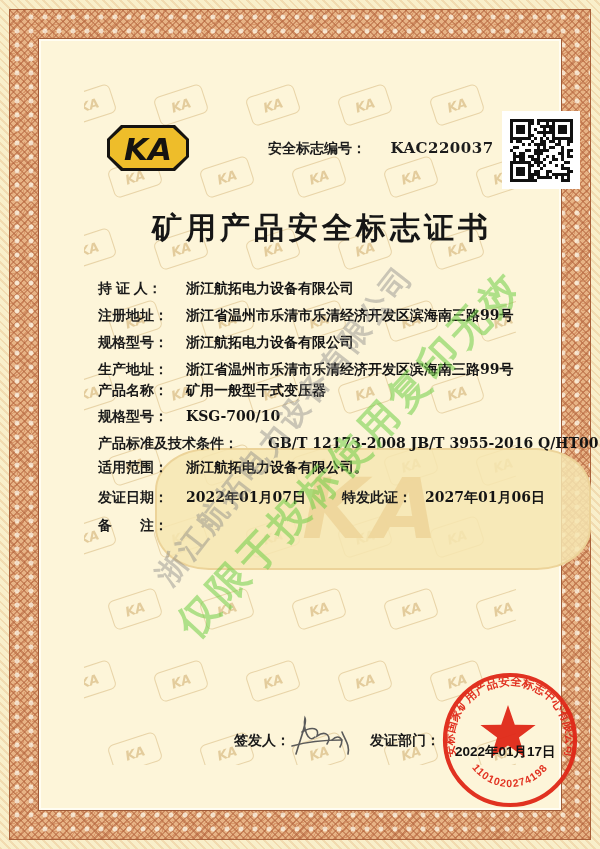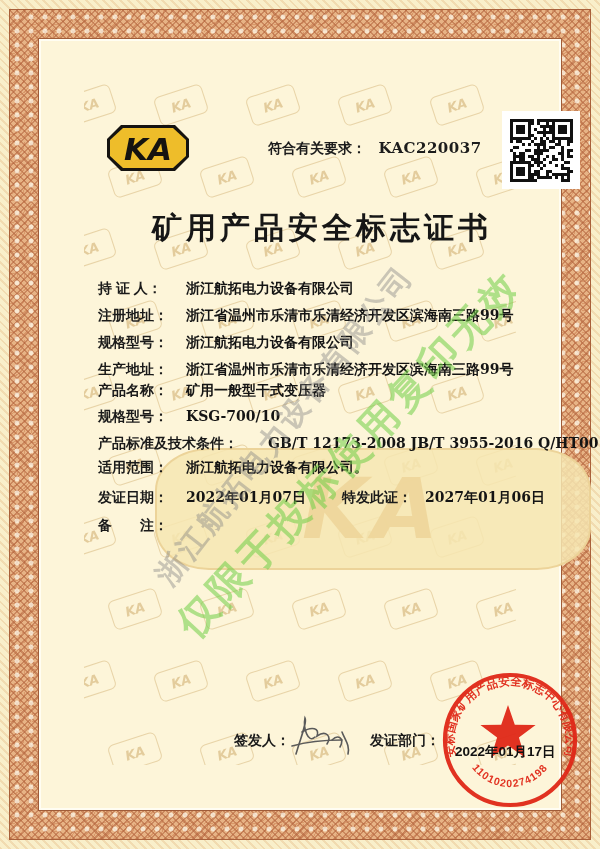--- a/index.html
+++ b/index.html
@@ -27,21 +27,21 @@
   .big-ka{position:absolute;left:115px;top:408px;width:432px;height:118px;z-index:1;
     background:rgba(246,230,178,.85);border:2px solid rgba(235,210,150,.9);border-radius:54px/42px;
     display:flex;align-items:center;justify-content:center;pointer-events:none;}
   .big-ka span{font:italic 900 84px "DejaVu Sans",sans-serif;color:rgba(238,214,155,.95);letter-spacing:6px;}
   
   .ka-logo{position:absolute;left:66px;top:84px;width:84px;height:48px;z-index:3;}
   .ka-logo svg{display:block;}
   
   .mark-row{position:absolute;left:228px;top:99px;z-index:3;white-space:nowrap;}
   .mark-row .lbl{font:700 14px "Liberation Sans",sans-serif;color:#1c1c1c;}
-  .mark-row .val{font:700 15px "DejaVu Serif",serif;color:#1c1c1c;letter-spacing:.5px;margin-left:8px;}
+  .mark-row .val{font:700 15px "DejaVu Serif",serif;color:#1c1c1c;letter-spacing:.5px;margin-left:20px;}
   
   .qr{position:absolute;left:462px;top:71px;width:78px;height:78px;background:#fff;z-index:3;
       display:flex;align-items:center;justify-content:center;}
   .qr-grid{width:63px;height:63px;display:grid;grid-template-columns:repeat(21,3px);grid-template-rows:repeat(21,3px);}
   .qc{background:#111;}
   
   .title{position:absolute;left:12px;right:0;top:168px;text-align:center;z-index:3;
     font:900 30px "Liberation Sans",sans-serif;color:#161616;letter-spacing:4px;padding-left:32px;}
   
   .row{position:absolute;z-index:3;white-space:nowrap;}
@@ -134,21 +134,21 @@
 
     <div class="ka-logo">
       <svg width="84" height="48" viewBox="0 0 84 48">
         <polygon points="15,1 69,1 83,15 83,33 69,47 15,47 1,33 1,15" fill="#151310"></polygon>
         <polygon points="17,4 67,4 80,16 80,32 67,44 17,44 4,32 4,16" fill="#eebd2a"></polygon>
         <text x="42" y="36" text-anchor="middle" font-family="DejaVu Sans, sans-serif" font-style="italic" font-weight="900" font-size="31" fill="#151310">KA</text>
       </svg>
     </div>
 
     <div class="mark-row">
-      <span class="lbl">符合有关要求：</span>
+      <span class="lbl">安全标志编号：</span>
       <span class="val">KAC220037</span>
     </div>
 
     <div class="qr">
       <div class="qr-grid" id="qr-grid">
           <div class="qc"></div>
           <div class="qc"></div>
           <div class="qc"></div>
           <div class="qc"></div>
           <div class="qc"></div>

